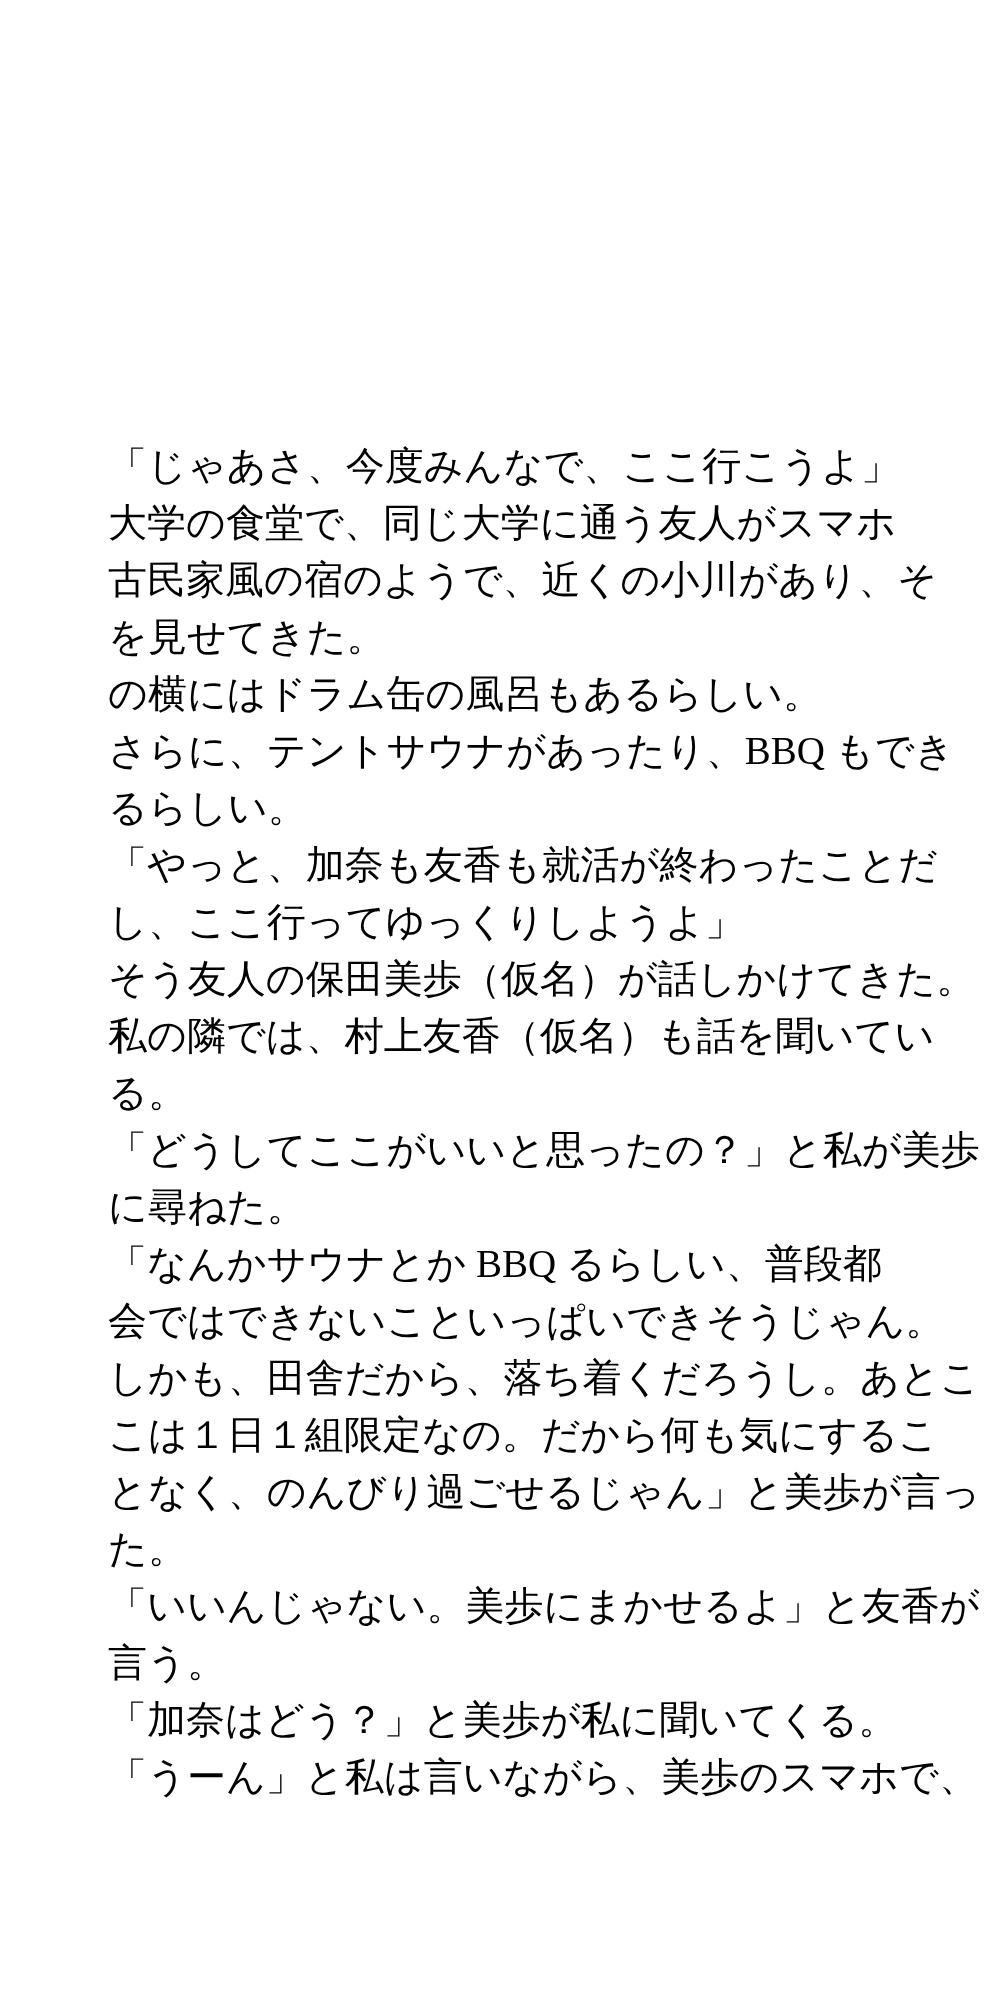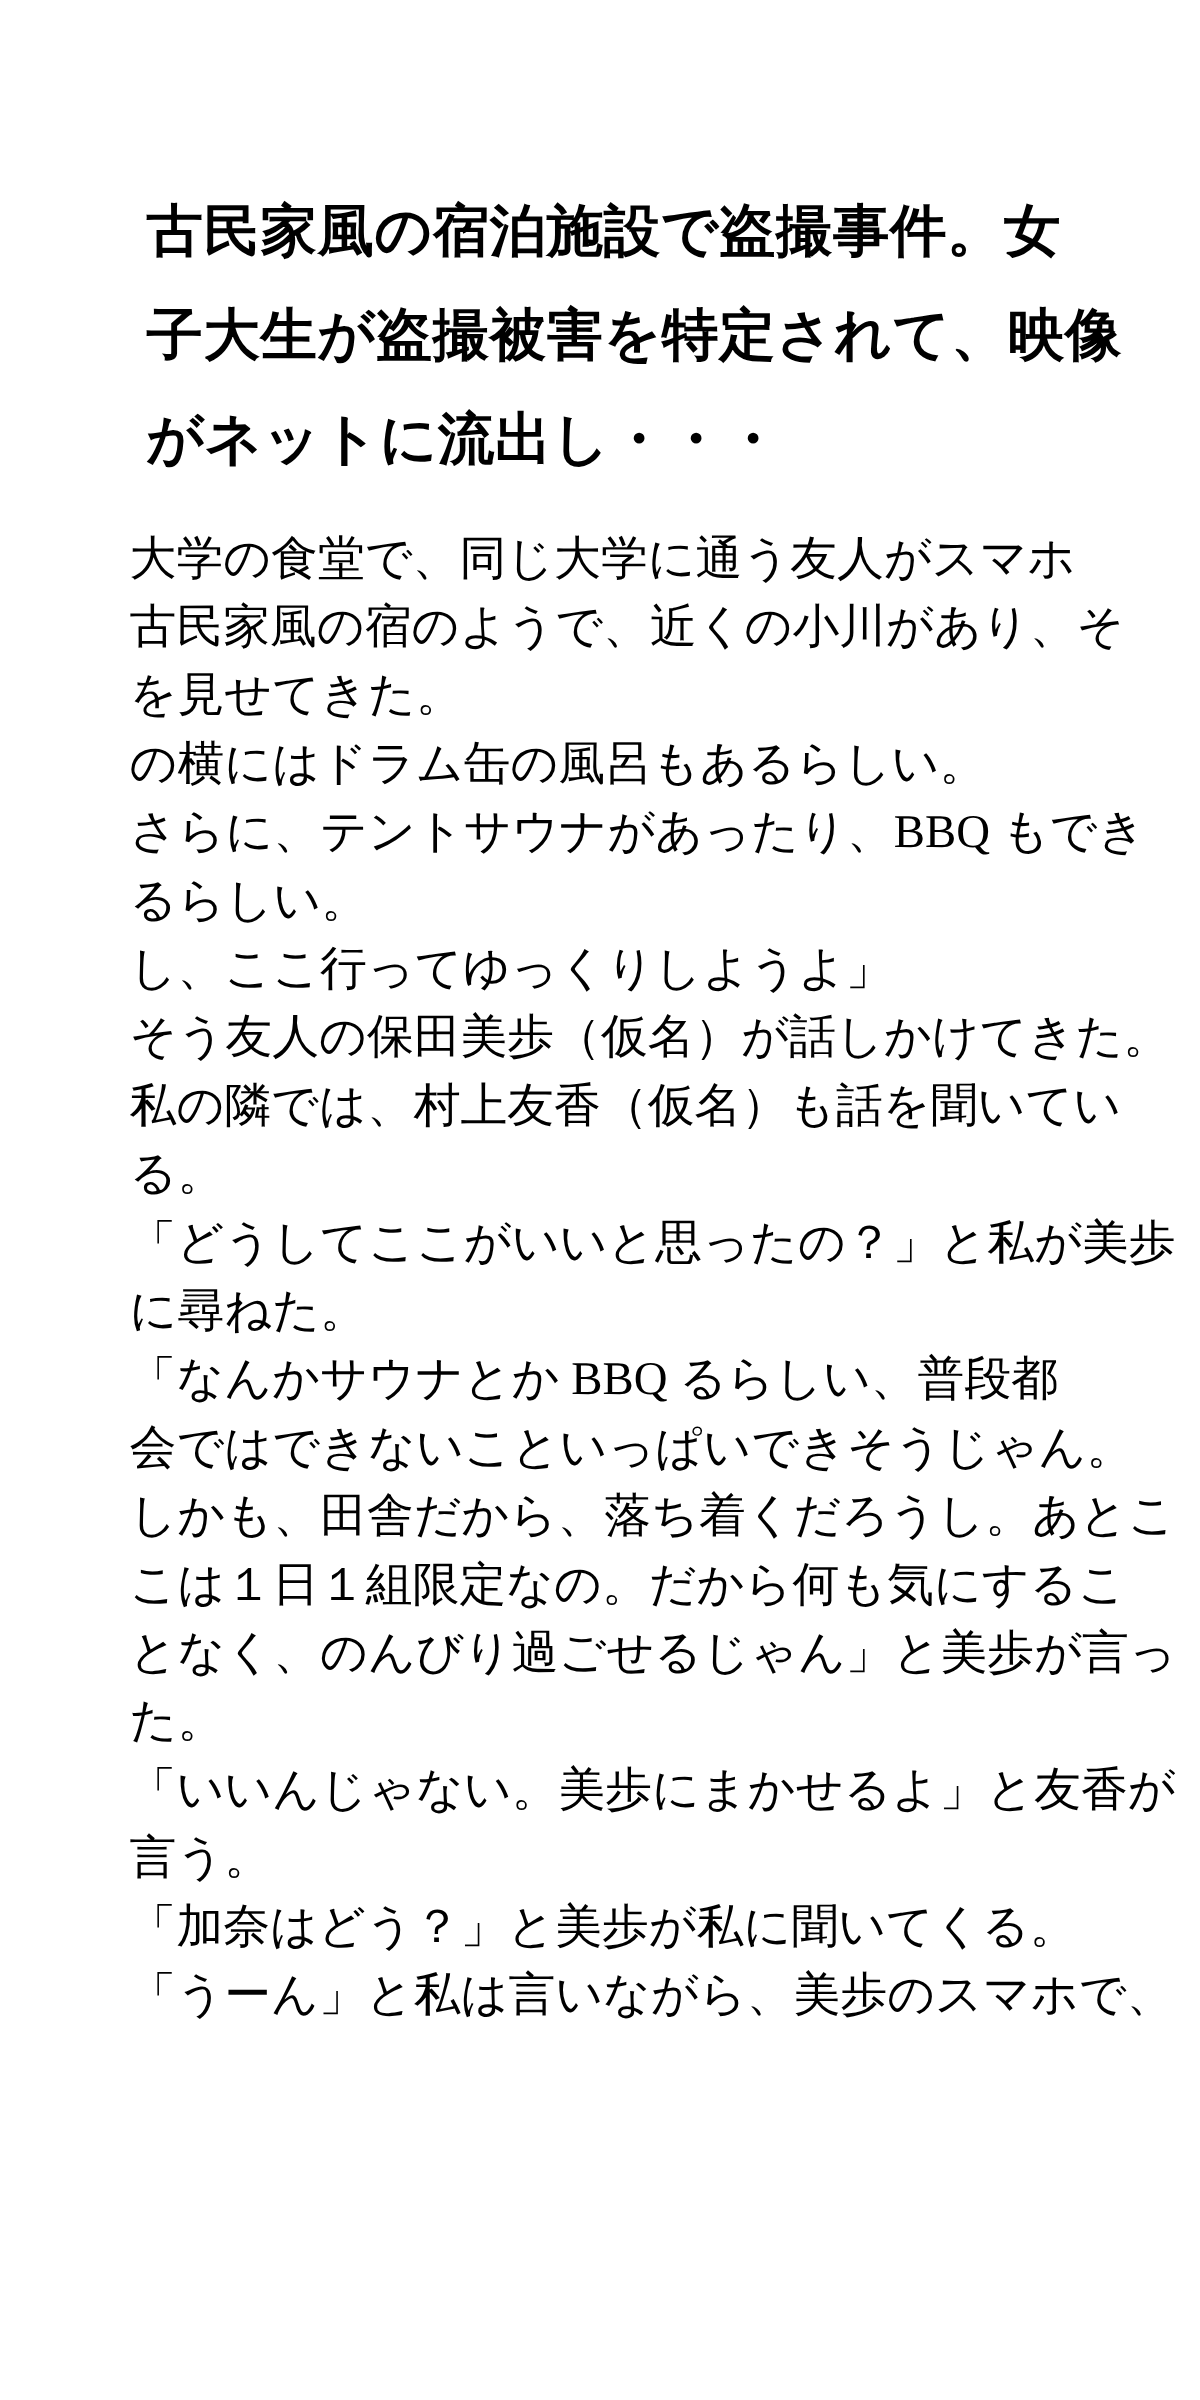--- a/index.html
+++ b/index.html
@@ -46,32 +46,29 @@
   }
   .body-line {
     display: block;
     height: 57px;
   }
 </style>
 </head>
 <body>
 
 <main class="article">
-  <h1 class="title">
-    <span class="title-line">古民家風の宿泊施設で盗撮事件。女</span>
-    <span class="title-line">子大生が盗撮被害を特定されて、映像</span>
-    <span class="title-line">がネットに流出し・・・</span>
-  </h1>
   <div class="body-text">
+    <span class="body-line">「じゃあさ、今度みんなで、ここ行こうよ」</span>
     <span class="body-line">大学の食堂で、同じ大学に通う友人がスマホ</span>
     <span class="body-line">古民家風の宿のようで、近くの小川があり、そ</span>
     <span class="body-line">を見せてきた。</span>
     <span class="body-line">の横にはドラム缶の風呂もあるらしい。</span>
     <span class="body-line">さらに、テントサウナがあったり、BBQ もでき</span>
     <span class="body-line">るらしい。</span>
+    <span class="body-line">「やっと、加奈も友香も就活が終わったことだ</span>
     <span class="body-line">し、ここ行ってゆっくりしようよ」</span>
     <span class="body-line">そう友人の保田美歩（仮名）が話しかけてきた。</span>
     <span class="body-line">私の隣では、村上友香（仮名）も話を聞いてい</span>
     <span class="body-line">る。</span>
     <span class="body-line">「どうしてここがいいと思ったの？」と私が美歩</span>
     <span class="body-line">に尋ねた。</span>
     <span class="body-line">「なんかサウナとか BBQ るらしい、普段都</span>
     <span class="body-line">会ではできないこといっぱいできそうじゃん。</span>
     <span class="body-line">しかも、田舎だから、落ち着くだろうし。あとこ</span>
     <span class="body-line">こは１日１組限定なの。だから何も気にするこ</span>

